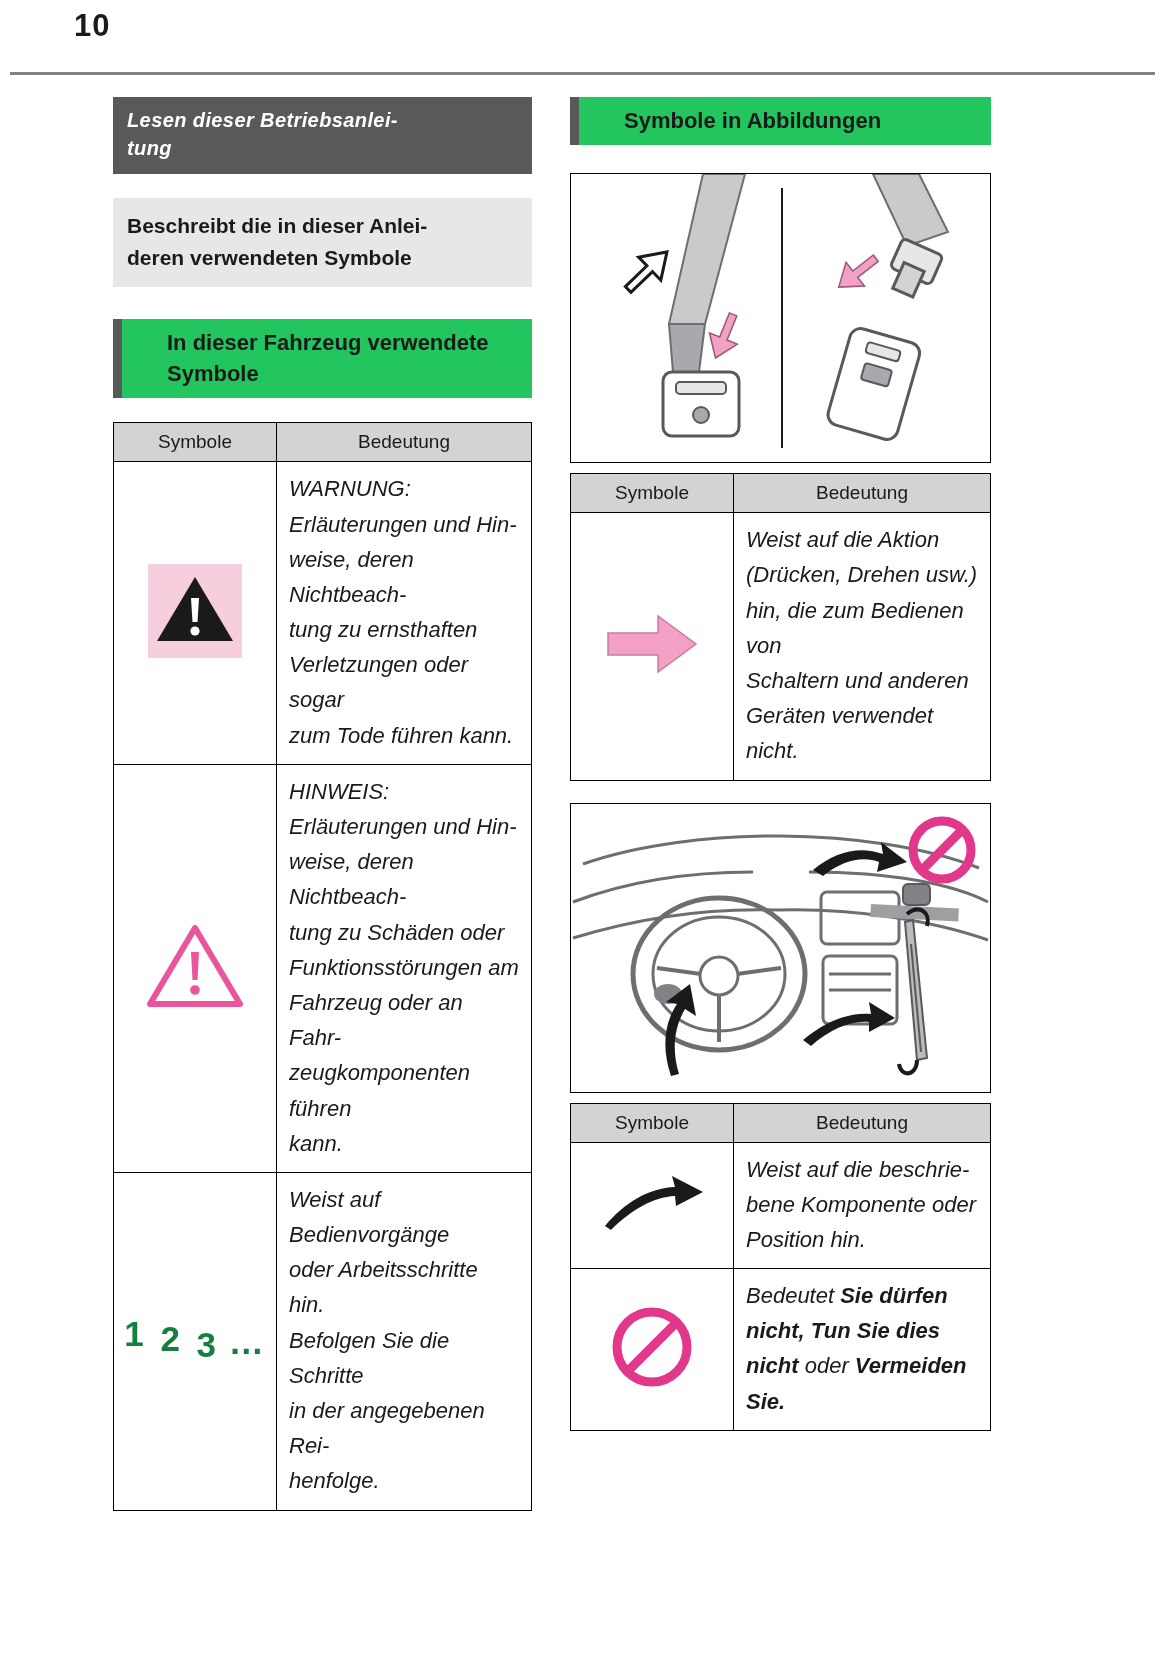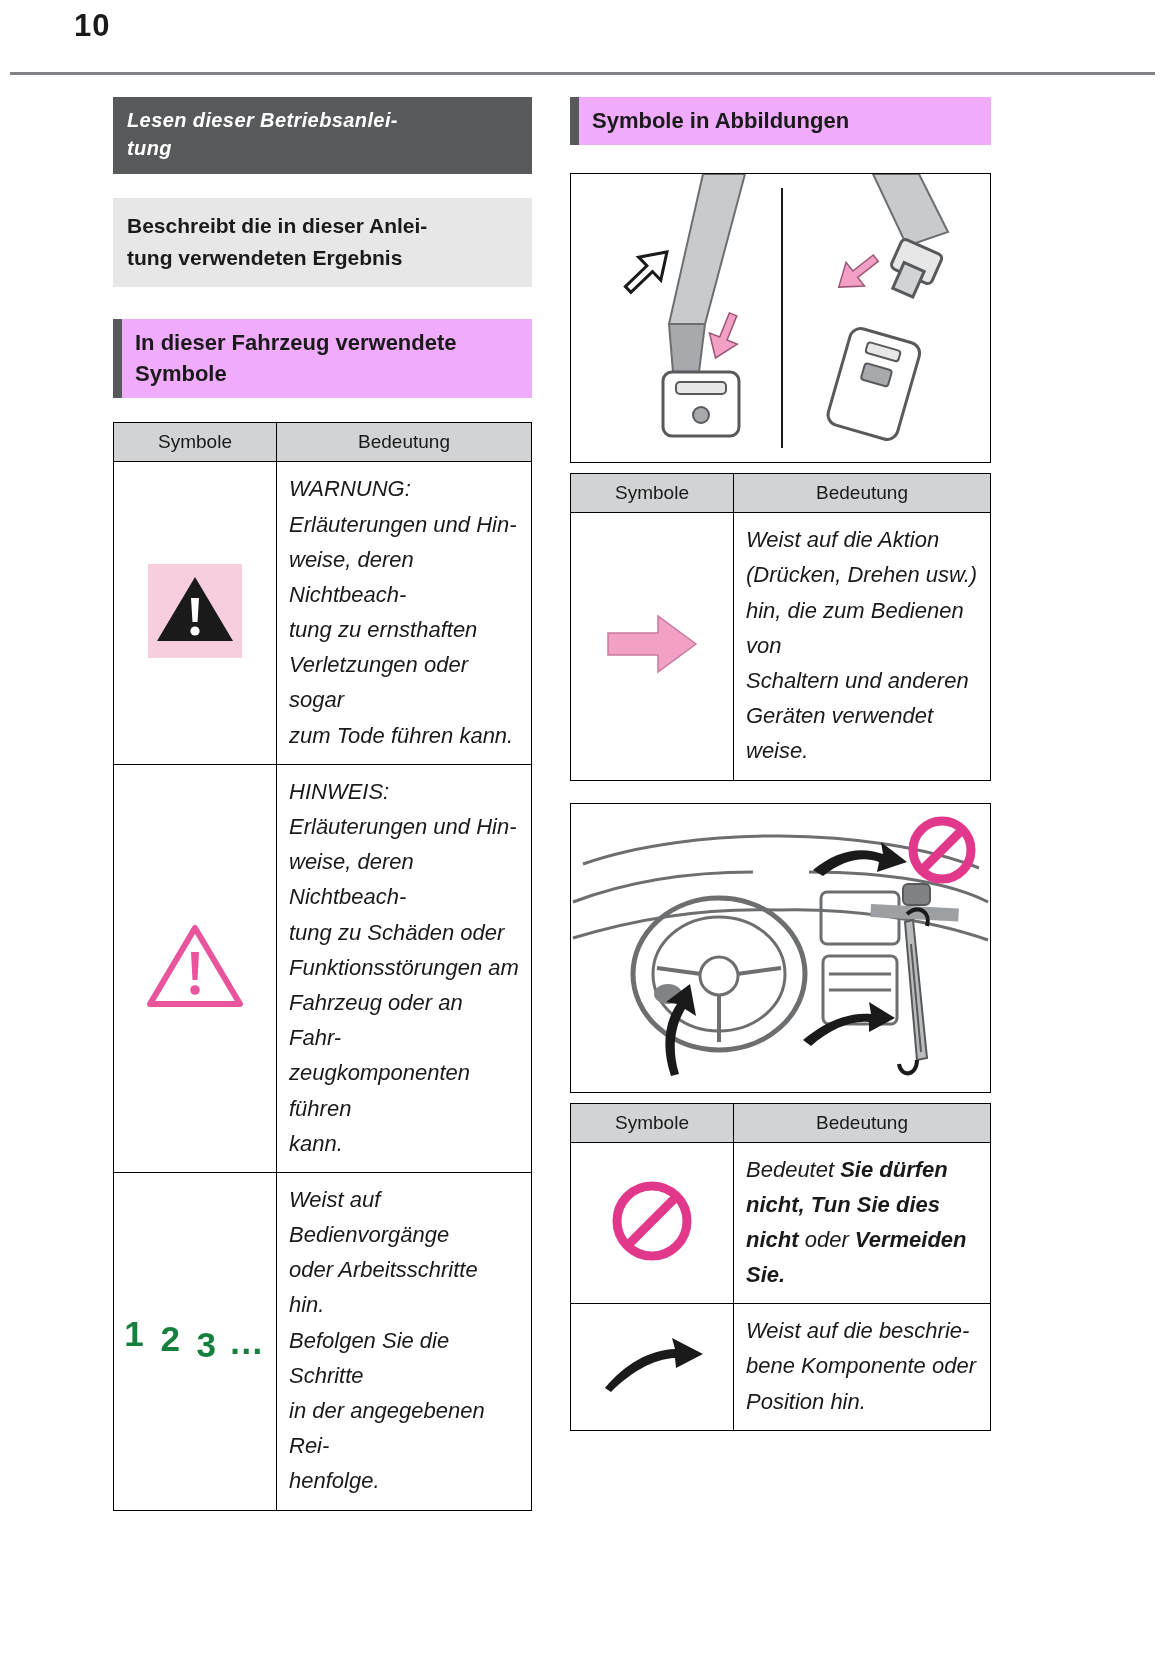--- a/index.html
+++ b/index.html
@@ -17,21 +17,21 @@
 
   .title-box {
     background:#58595B; color:#ffffff; font-weight:bold; font-style:italic;
     font-size:20px; line-height:1.42; padding:9px 14px 11px; white-space:pre-line;
     letter-spacing:0.4px;
   }
   .intro-box {
     background:#E7E7E8; margin-top:24px; padding:12px 14px;
     font-weight:bold; font-size:21px; line-height:1.55; white-space:pre-line;
   }
-  .section-hdr { display:flex; background:#f0abfc; }
+  .section-hdr { display:flex; background:#22c55e;gap:32px; }
   .section-hdr.mt { margin-top:32px; }
   .section-hdr .bar { flex:0 0 9px; background:#58595B; }
   .section-hdr .txt { padding:8px 13px 9px; font-weight:bold; font-size:22px; line-height:1.42; white-space:pre-line; }
 
   table { border-collapse:collapse; width:100%; table-layout:fixed; }
   th, td { border:1px solid #000; }
   th { background:#D1D3D4; font-weight:normal; font-size:19px; padding:8px 4px; text-align:center; }
   col.c-sym { width:163px; }
   td.sym { text-align:center; vertical-align:middle; padding:10px 6px; }
   td.txt { font-size:22px; line-height:1.6; padding:9px 12px 11px; white-space:pre-line; vertical-align:top;font-style:italic; }
@@ -59,21 +59,21 @@
 
 <div class="pagenum">10</div>
 <div class="toprule"></div>
 
 <div class="col-left">
 
   <div class="title-box">Lesen dieser Betriebsanlei-
 tung</div>
 
   <div class="intro-box">Beschreibt die in dieser Anlei-
-tung verwendeten Ergebnis</div>
+deren verwendeten Symbole</div>
 
   <div class="section-hdr mt">
     <div class="bar"></div>
     <div class="txt">In dieser Fahrzeug verwendete
 Symbole</div>
   </div>
 
   <table class="tbl">
     <colgroup>
         <col class="c-sym">
@@ -194,21 +194,21 @@
         <span>
           <svg width="100" height="66" viewBox="0 0 100 66" aria-hidden="true">
             <path d="M6 22 L56 22 L56 5 L94 33 L56 61 L56 44 L6 44 Z" fill="#F2A0C3" stroke="#c77ba0" stroke-width="1.5"></path>
           </svg>
         </span>
       </td>
       <td class="txt">Weist auf die Aktion
 (Drücken, Drehen usw.)
 hin, die zum Bedienen von
 Schaltern und anderen
-Geräten verwendet weise.</td>
+Geräten verwendet nicht.</td>
     </tr>
   </tbody>
     </table>
 
   <div class="figure mt2">
     <svg viewBox="0 0 419 288" width="419" height="288" aria-hidden="true">
       <g fill="none" stroke="#6d6e70" stroke-width="3">
         <path d="M12 60 C 120 22, 300 22, 408 64"></path>
         <path d="M2 98 C 60 76, 120 68, 182 68"></path>
         <path d="M238 68 C 320 68, 382 80, 417 98"></path>
@@ -258,36 +258,36 @@
         <col>
       </colgroup>
     <tbody>
         <tr>
       <th>Symbole</th>
       <th>Bedeutung</th>
     </tr>
     <tr>
       <td class="sym">
         <span>
+          <svg width="110" height="62" viewBox="0 0 110 62" aria-hidden="true">
+            <path d="M8 54 C 28 30, 52 16, 78 15 L75 4 L106 20 L79 34 L78 24 C 56 25, 34 38, 14 58 Z" fill="#1a1a1a"></path>
+          </svg>
+        </span>
+      </td>
+      <td class="txt">Weist auf die beschrie-
+bene Komponente oder
+Position hin.</td>
+    </tr>
+    <tr>
+      <td class="sym">
+        <span>
           <svg width="88" height="88" viewBox="0 0 88 88" aria-hidden="true">
             <circle cx="44" cy="44" r="35" fill="none" stroke="#E2388B" stroke-width="9"></circle>
             <line x1="21" y1="67" x2="67" y2="21" stroke="#E2388B" stroke-width="9"></line>
           </svg>
         </span>
       </td>
       <td class="txt flow"><span>Bedeutet </span><b>Sie dürfen nicht, Tun Sie dies nicht</b><span> oder </span><b>Vermeiden Sie.</b></td>
     </tr>
-    <tr>
-      <td class="sym">
-        <span>
-          <svg width="110" height="62" viewBox="0 0 110 62" aria-hidden="true">
-            <path d="M8 54 C 28 30, 52 16, 78 15 L75 4 L106 20 L79 34 L78 24 C 56 25, 34 38, 14 58 Z" fill="#1a1a1a"></path>
-          </svg>
-        </span>
-      </td>
-      <td class="txt">Weist auf die beschrie-
-bene Komponente oder
-Position hin.</td>
-    </tr>
   </tbody>
     </table>
 
 </div>
 
 </body></html>

